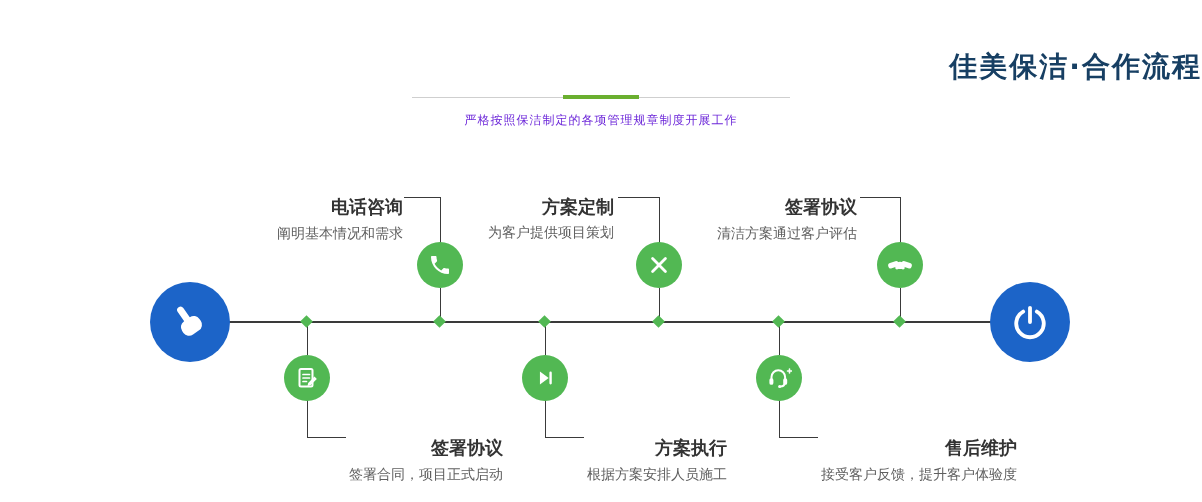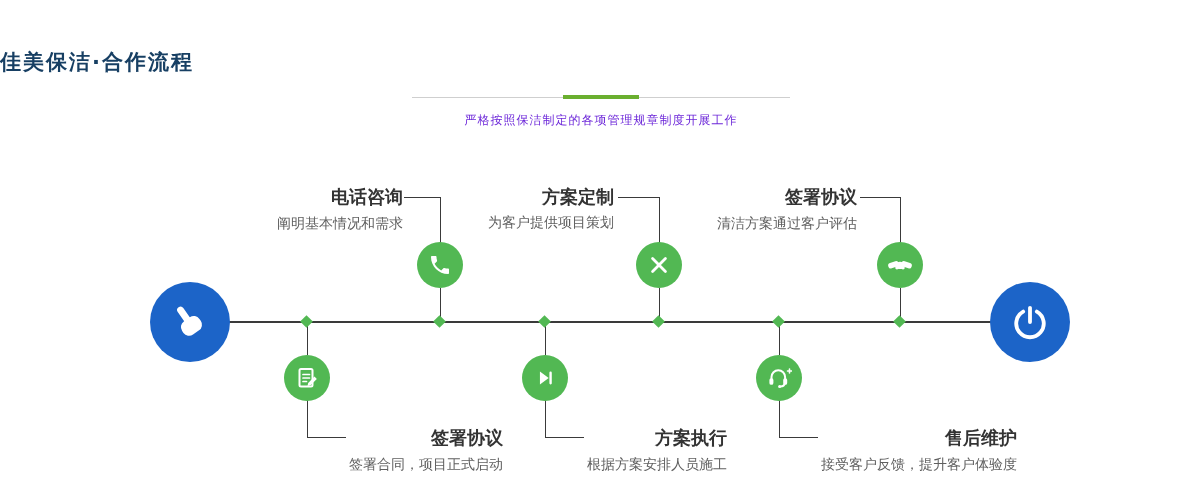--- a/index.html
+++ b/index.html
@@ -1,40 +1,40 @@
 <!DOCTYPE html>
 <html><head>
 <meta charset="utf-8">
 <style>
   * { margin:0; padding:0; box-sizing:border-box; }
   html, body { background:#ffffff; }
   body { font-family:"DejaVu Sans","Liberation Sans",sans-serif; }
 
   .stage { position:relative; width:1202px; height:502px; background:#fff; overflow:hidden; }
 
-  .page-title { position:absolute; top:48px; left:0; width:100%; text-align:left;
-    font-size:21px; font-weight:bold; color:#173f63; letter-spacing:2px; }
+  .page-title { position:absolute; top:48px; left:0; width:100%; text-align:right;
+    font-size:28px; font-weight:bold; color:#173f63; letter-spacing:2px; }
   .title-rule { position:absolute; top:97px; left:412px; width:378px; height:1px; background:#cfcfcf; }
   .title-rule-accent { position:absolute; top:95px; left:563px; width:76px; height:4px; background:#6aaf2f; }
   .subtitle { position:absolute; top:112px; left:0; width:100%; text-align:center;
     font-size:12px; color:#6d28d9; letter-spacing:1px; }
 
   .line { position:absolute; background:#3a3a3a; }
   .main-line { left:170px; top:321px; width:860px; height:2px; }
 
   .diamond { position:absolute; width:9px; height:9px; background:#52b853;
     transform:rotate(45deg); z-index:2; }
 
   .node { position:absolute; width:46px; height:46px; border-radius:50%; background:#52b853;
     display:flex; align-items:center; justify-content:center; z-index:3; }
   .terminal { position:absolute; width:80px; height:80px; border-radius:50%; background:#1c64c8;
     display:flex; align-items:center; justify-content:center; z-index:3; }
 
   .step-text { position:absolute; z-index:2; white-space:nowrap; }
-  .step-text .label { font-size:18px; font-weight:bold; color:#333; line-height:22px; }
+  .step-text .label { font-size:18px; font-weight:bold; color:#333; line-height:22px;margin-top:10px; }
   .step-text .desc { font-size:14px; color:#5f5f5f; margin-top:6px; line-height:18px; }
   .align-r { text-align:right; }
   .align-l { text-align:right; }
 </style>
 </head>
 <body>
 
 <div class="stage">
 
   <h1 class="page-title">佳美保洁·合作流程</h1>

